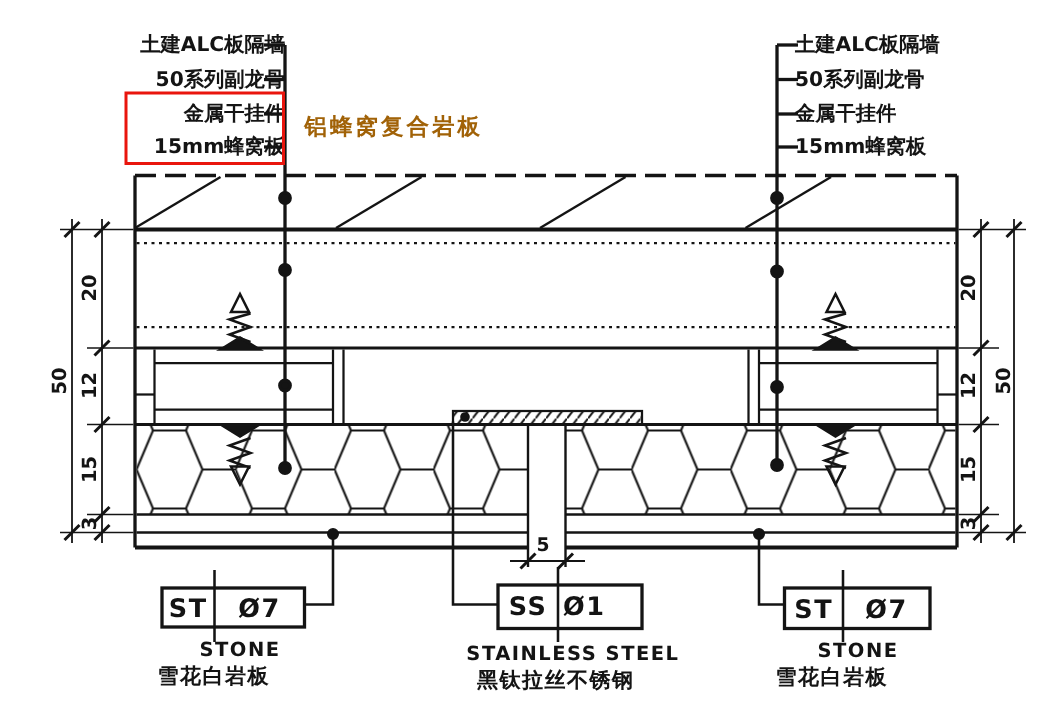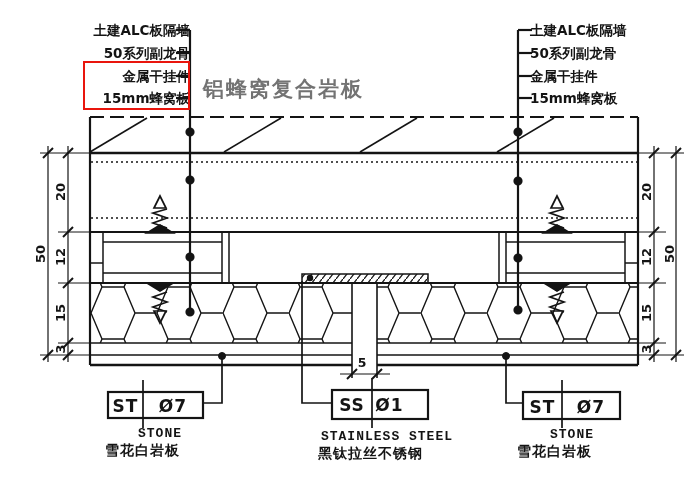--- a/index.html
+++ b/index.html
@@ -5,25 +5,25 @@
   html,body{margin:0;padding:0;background:#fff;}
   #canvas{
     position:relative;width:700px;height:480px;background:#ffffff;
     font-family:"DejaVu Sans","Liberation Sans",sans-serif;color:#141414;overflow:hidden;padding-left:11px;
   }
   #drawing{position:absolute;left:0;top:0;}
   .lbl{position:absolute;font-weight:bold;white-space:nowrap;line-height:16px;font-size:13.5px;}
   .callout-l{right:521px;text-align:right;}
   .callout-r{left:530px;text-align:left;}
   .red-box{position:absolute;left:83px;top:61px;width:103px;height:45px;border:2.5px solid #e9150d;}
-  .main-title{position:absolute;left:203px;top:75px;font-size:21px;font-weight:bold;color:#737373;letter-spacing:2px;white-space:nowrap;}
+  .main-title{position:absolute;left:203px;top:75px;font-size:15px;font-weight:bold;color:#a16207;letter-spacing:2px;white-space:nowrap;}
   .dim{position:absolute;width:40px;height:14px;text-align:center;font-size:13px;font-weight:bold;transform:rotate(-90deg);line-height:14px;}
   .gapdim{position:absolute;left:351px;top:355px;width:22px;text-align:center;font-size:12.5px;font-weight:bold;}
   .tagtxt{position:absolute;font-size:17px;font-weight:bold;text-align:center;line-height:18px;letter-spacing:1px;}
-  .cap-en{position:absolute;font-size:13px;font-weight:bold;text-align:center;letter-spacing:1px;font-family:Liberation Mono, monospace;}
+  .cap-en{position:absolute;font-size:13px;font-weight:bold;text-align:center;letter-spacing:1px;}
   .cap-zh{position:absolute;font-size:14px;font-weight:bold;text-align:left;letter-spacing:1px;}
 </style>
 </head>
 <body>
 
 <div id="canvas">
 
   <svg id="drawing" width="700" height="480" viewBox="0 0 700 480">
     <defs>
       <pattern id="hex" width="66" height="52" patternUnits="userSpaceOnUse" patternTransform="translate(91,287)">

